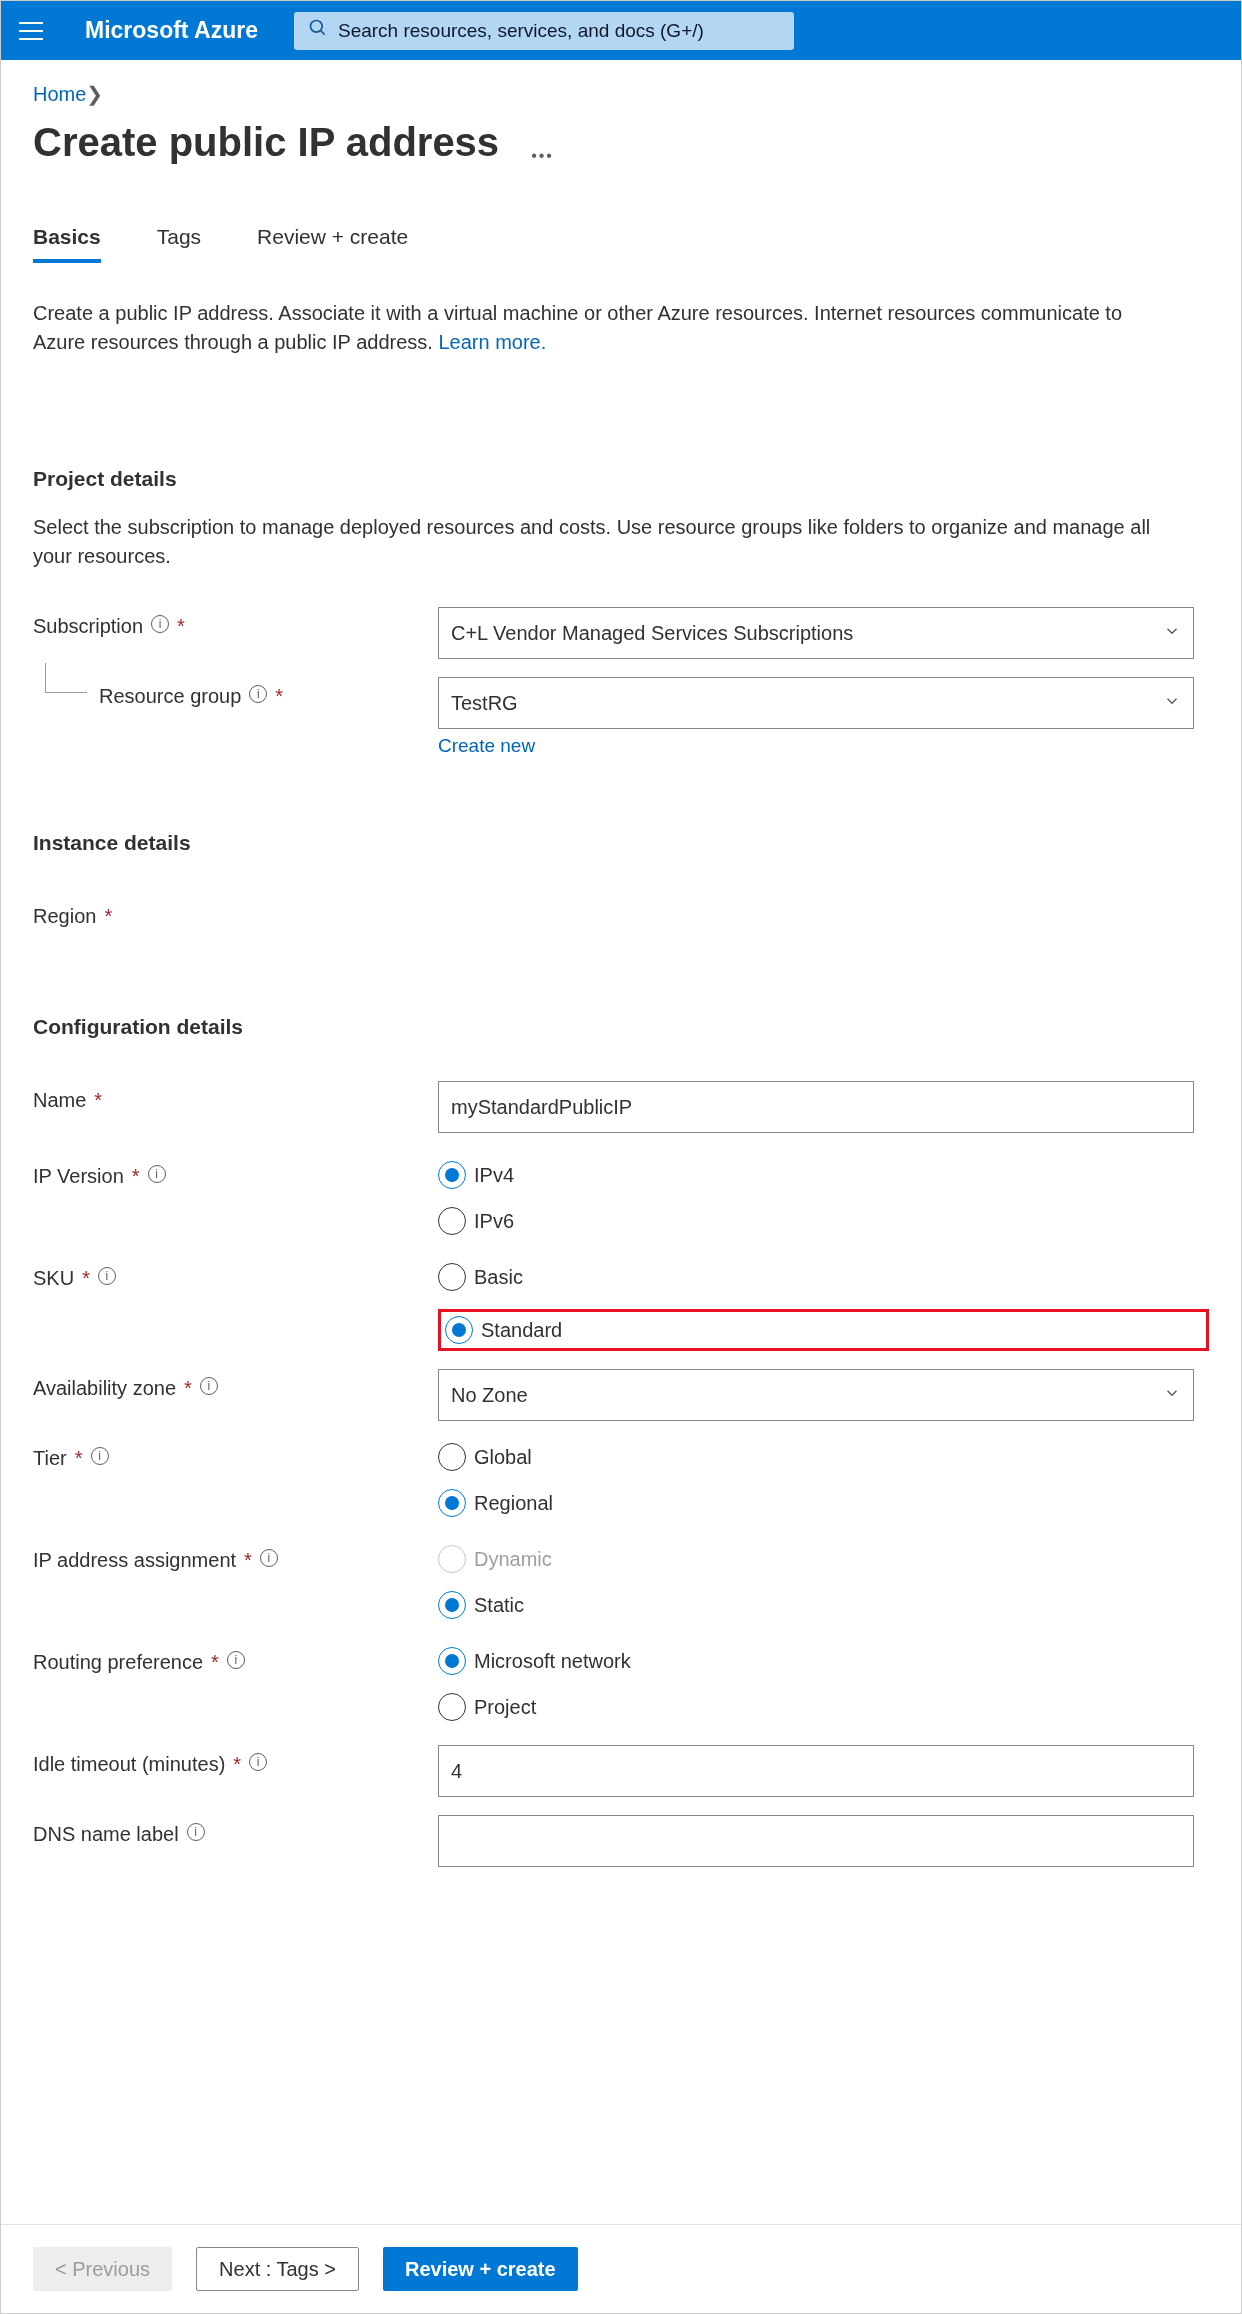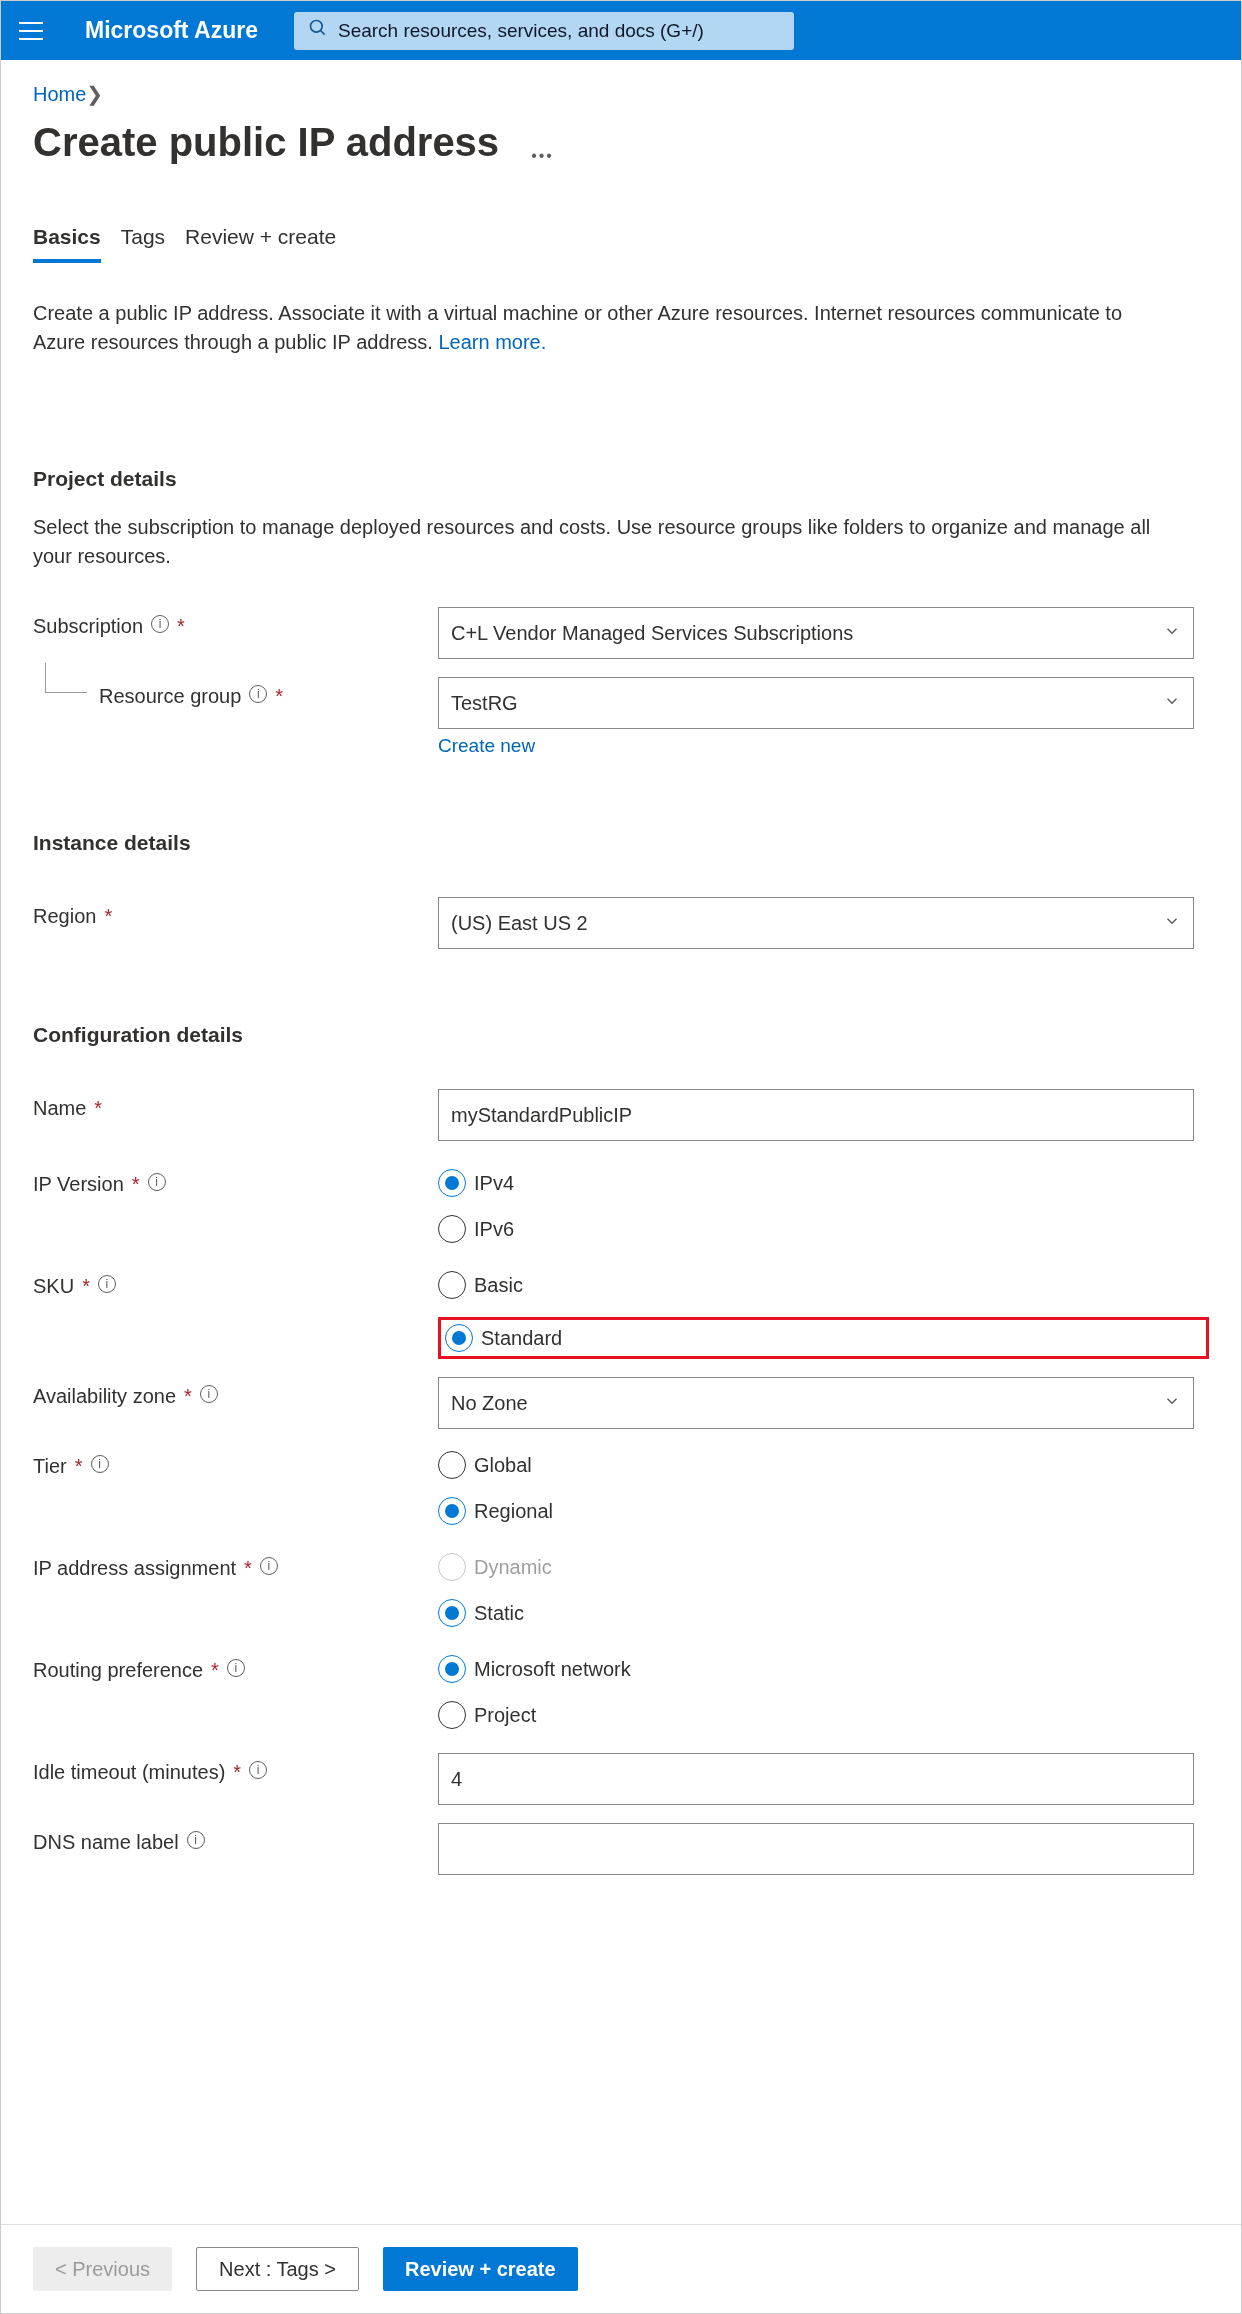--- a/index.html
+++ b/index.html
@@ -17,21 +17,21 @@
 
   
   .page-body { padding: 22px 32px 0 32px; flex: 1; display: flex; flex-direction: column; }
   .breadcrumb { display: flex; align-items: center; color: #0066b8; font-size: 20px; margin-bottom: 14px; }
   .breadcrumb .chev { color: #605e5c; }
   .page-title-row { display: flex; align-items: flex-end; gap: 32px; margin-bottom: 60px; }
   .page-title { font-size: 40px; font-weight: 600; color: #323130; }
   .more-dots { color: #605e5c; letter-spacing: 2px; cursor: pointer; font-size: 16px;}
 
   
-  .tabs { display: flex; gap: 20px; border-bottom: none; margin-bottom: 36px; }
+  .tabs { display: flex; gap: 56px; border-bottom: none; margin-bottom: 36px; }
   .tab { font-size: 21px; color: #323130; padding-bottom: 10px; cursor: pointer; }
   .tab.active { font-weight: 600; border-bottom: 4px solid #0078d4; }
 
   
   .intro-text { font-size: 20px; color: #323130; line-height: 1.45; margin-bottom: 110px; max-width: 1130px; }
   .intro-text a { color: #0066b8; text-decoration: none; }
 
   .section-head { font-size: 21px; font-weight: 700; margin-bottom: 22px; }
   .section-desc { font-size: 20px; color: #323130; line-height: 1.45; margin-bottom: 36px; max-width: 1150px; }
 
@@ -156,28 +156,20 @@
 
     <div class="spacer-lg"></div>
 
     <div class="section-head">Instance details</div>
     <div class="spacer-sm"></div>
     <div class="form-row">
       <div class="label-cell">
         <span>Region</span>
         <span class="req">*</span>
       </div>
-      <div class="control-cell">
-        <div class="select">
-          <span>(US) East US 2</span>
-          <span class="chev-down"><svg viewBox="0 0 24 24" fill="none" stroke="#605e5c" stroke-width="2">
-                <polyline points="6 9 12 15 18 9"></polyline>
-              </svg></span>
-        </div>
-      </div>
     </div>
 
     <div class="spacer-lg"></div>
 
     <div class="section-head">Configuration details</div>
     <div class="spacer-sm"></div>
 
     <div class="form-row">
       <div class="label-cell">
         <span>Name</span>

